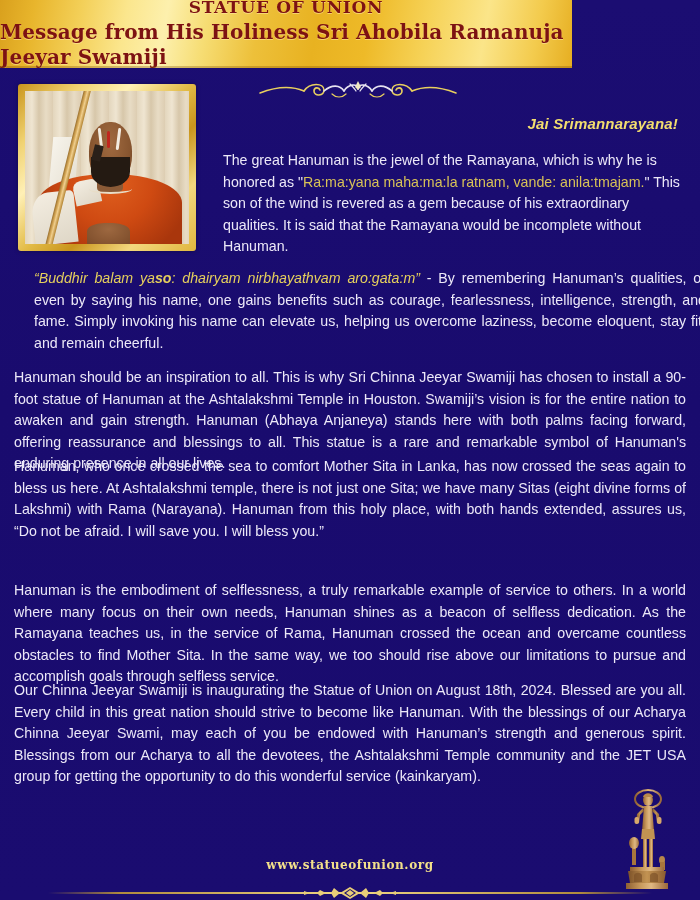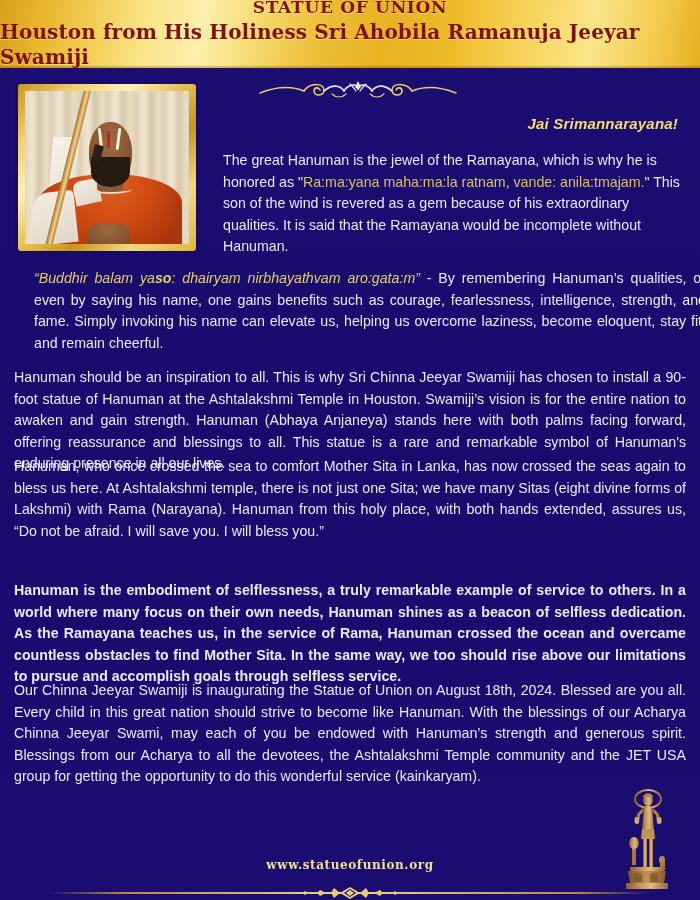--- a/index.html
+++ b/index.html
@@ -17,21 +17,21 @@
     width: 700px;
     height: 900px;
     background: linear-gradient(180deg, #1b0d72 0%, #190b6e 45%, #1a0c70 100%);
     overflow: hidden;
   }
 
   
   .header {
     position: absolute;
     left: 0; top: 0;
-    width: 700px;
+    width: 572px;
     height: 68px;
     background:
       linear-gradient(100deg,
         #d9a01d 0%,
         #e8b52c 6%,
         #f3cf57 14%,
         #fbe68d 22%,
         #fdf0ad 29%,
         #f6dd74 36%,
         #edc03a 45%,
@@ -267,21 +267,21 @@
     left: 14px;
     width: 672px;
     font-size: 14.2px;
     line-height: 21.5px;
     color: #ece8f8;
     text-align: justify;
   }
   .p2 { top: 268px; margin-left: 20px; }
   .p3 { top: 367px; }
   .p4 { top: 456px; }
-  .p5 { top: 580px; font-weight: bold; }
+  .p5 { top: 580px; }
   .p6 { top: 680px; }
 
   .gold-quote {
     color: #d8c257;
   }
   .gold-quote-it {
     color: #e6d05c;
     font-style: italic;
   }
   .gq-bold { font-weight: bold; }
@@ -315,21 +315,21 @@
     height: 14px;
   }
 </style>
 </head>
 <body>
 
 <div id="page">
 
   <div class="header">
     <div class="hdr-line1">STATUE OF UNION</div>
-    <div class="hdr-line2">Houston from His Holiness Sri Ahobila Ramanuja Jeeyar Swamiji</div>
+    <div class="hdr-line2">Message from His Holiness Sri Ahobila Ramanuja Jeeyar Swamiji</div>
   </div>
 
   <div class="edge-l"></div>
   <div class="edge-r"></div>
 
   <div class="portrait-frame">
     <div class="portrait">
       <div class="pt-curtain"></div>
       <div class="pt-banner"></div>
       <div class="pt-robe"></div>

